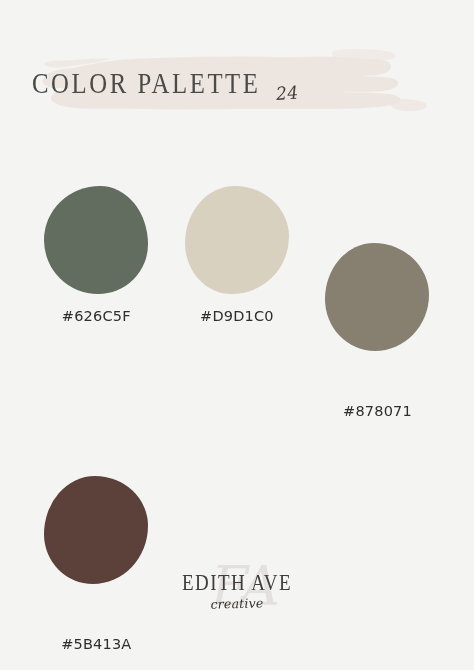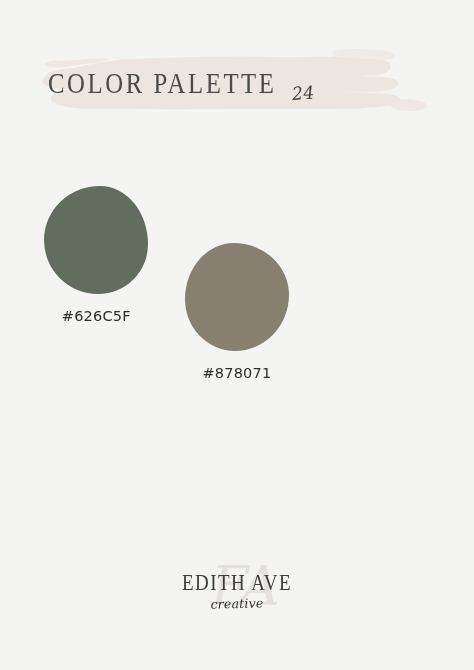--- a/index.html
+++ b/index.html
@@ -45,21 +45,21 @@
   }
 
   .title-row {
     position: absolute;
     left: 0;
     top: 0;
     width: 474px;
     height: 80px;
     display: flex;
     align-items: center;
-    padding-left: 48px;
+    padding-left: 32px;
     box-sizing: border-box;
   }
 
   .palette-title {
     font-family: "Liberation Serif", "DejaVu Serif", serif;
     font-size: 25px;
     letter-spacing: 2.6px;
     color: #4a4a48;
     font-weight: 400;
     line-height: 1;
@@ -97,20 +97,21 @@
   }
 
   .swatch-cell {
     width: 140.6px;
     display: flex;
     flex-direction: column;
     align-items: center;
   }
   .swatch-cell.row2 {
     margin-top: 57px;
+    gap: 38px;
   }
 
   .blob {
     width: 104px;
     height: 108px;
     display: block;
   }
 
   .blob-shape-1 { border-radius: 54% 46% 48% 52% / 50% 54% 46% 50%; }
   .blob-shape-2 { border-radius: 48% 52% 55% 45% / 53% 47% 53% 47%; }
@@ -217,28 +218,36 @@
     </div>
   </div>
 
   <div class="grid">
 
     <div class="swatch-cell">
       <div class="blob blob-shape-1" style="background: rgb(98, 108, 95);"></div>
       <div class="hex-label">#626C5F</div>
     </div>
 
+    <div class="swatch-cell">
+      <div class="blob blob-shape-2" style="background: rgb(217, 209, 192);"></div>
+      <div class="hex-label">#D9D1C0</div>
+    </div>
 
 
     <div class="swatch-cell row2">
       <div class="blob blob-shape-4" style="background: rgb(135, 128, 113);"></div>
       <div class="hex-label">#878071</div>
     </div>
 
 
+    <div class="swatch-cell row2">
+      <div class="blob blob-shape-6" style="background: rgb(91, 65, 58);"></div>
+      <div class="hex-label">#5B413A</div>
+    </div>
 
   </div>
 
   <div class="logo">
     <div class="logo-inner">
       <div class="monogram" style="color: rgb(227, 224, 221);">EA</div>
       <div class="logo-name">EDITH AVE</div>
       <div class="logo-tagline">creative</div>
     </div>
   </div>

